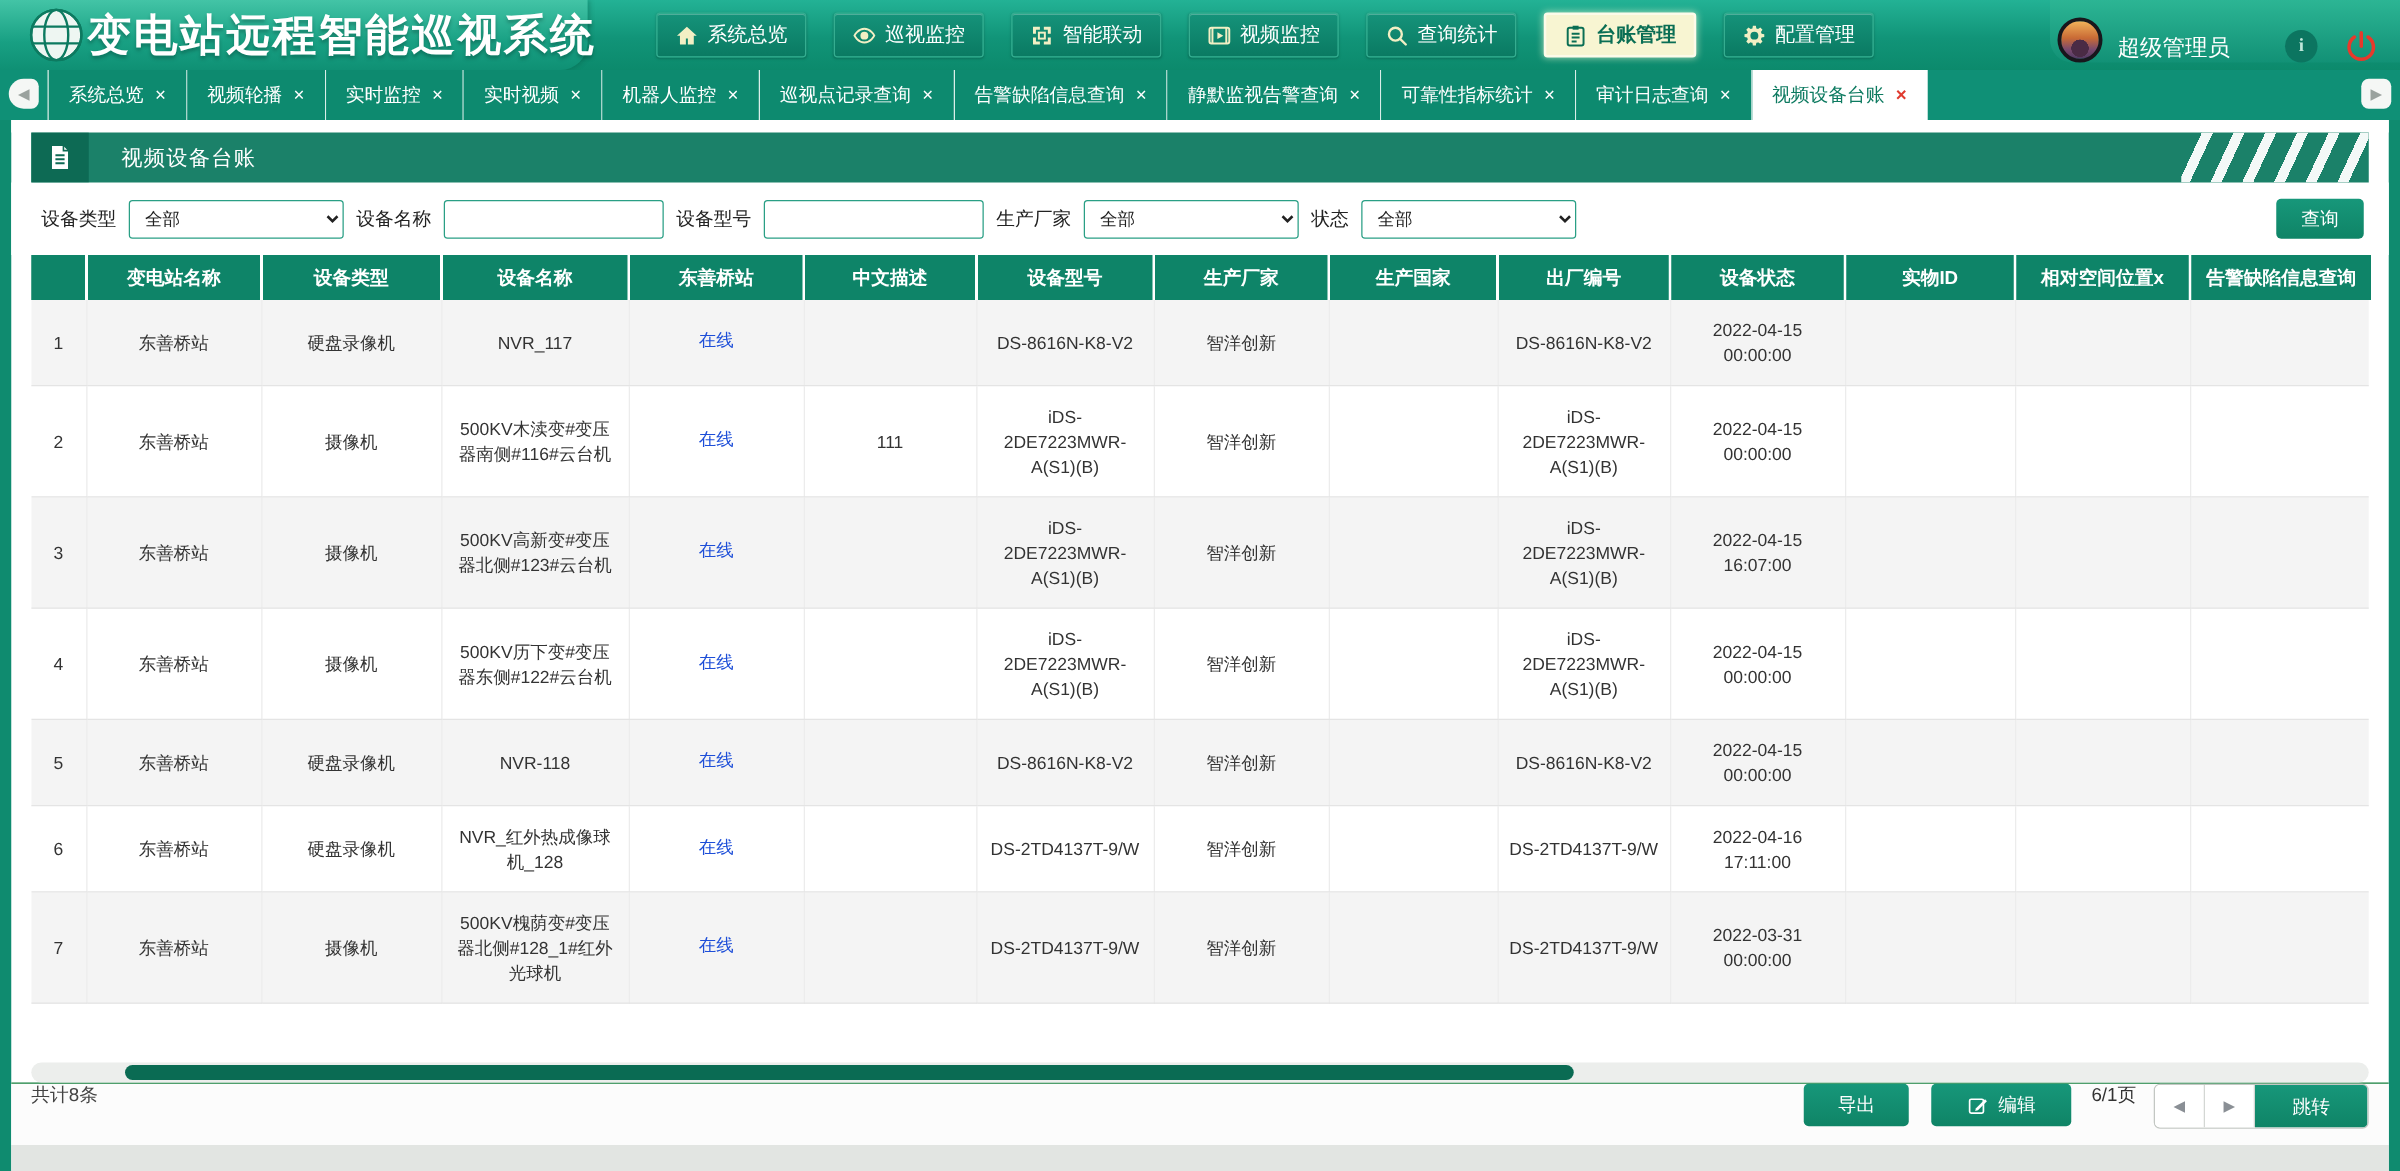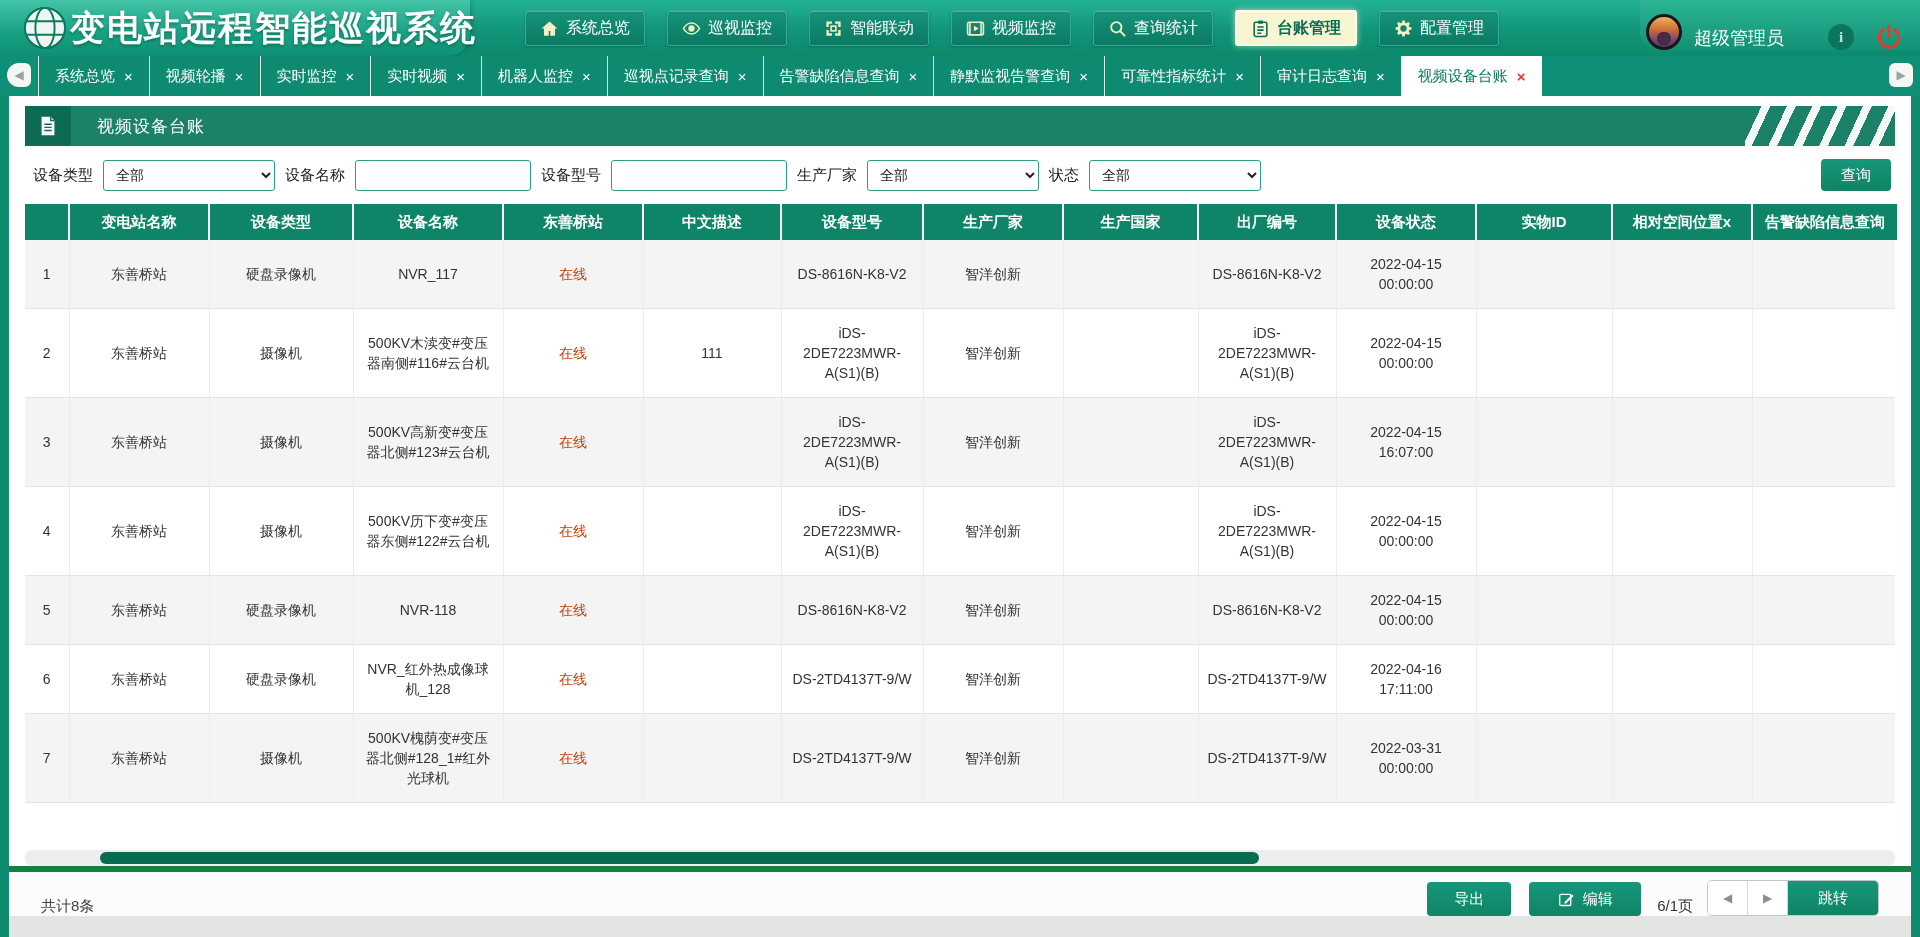--- a/index.html
+++ b/index.html
@@ -96,32 +96,32 @@
     height:36px; border-right:2px solid #fff; padding:0 4px; white-space:nowrap;
     overflow:hidden; }
   thead th:last-child { border-right:none; }
   .viewport { height:610px; overflow:hidden; }
   tbody td { font-size:14px; color:#333; text-align:center; padding:14px 8px;
     border-bottom:1px solid #e4e4e4; border-right:1px solid #ececec; line-height:20px;
     word-break:break-word; vertical-align:middle; }
   tbody td:last-child { border-right:none; }
   tbody tr:nth-child(odd) { background:#f4f4f4; }
   tbody tr:nth-child(even) { background:#fff; }
-  tbody td.st { color:#c2410c; }
+  tbody td.st { color:#1d4ed8;font-family:Liberation Mono, monospace; }
   tbody tr.partial td { vertical-align:top; padding-top:12px; }
 
   
   .hscroll { height:16px; margin:0 16px; background:#eceeec; border-radius:8px;
     position:relative; }
   .hscroll .thumb { position:absolute; top:2px; left:4%; width:62%; height:12px;
     background:#0a6b53; border-radius:6px; cursor:pointer; }
 
   
-  .footer { height:50px; background:#fcfcfc; border-top:6px solid #15803d;
-    display:flex; align-items:flex-end; padding:0 32px; }
+  .footer { height:50px; background:#fcfcfc; border-top:1px solid #15803d;
+    display:flex; align-items:flex-start; padding:0 16px; }
   .total { font-size:15px; color:#444; }
   .footer .spacer { flex:1; }
   .export-btn { width:84px; height:34px; margin-right:18px; }
   .edit-btn { width:112px; height:34px; margin-right:16px; display:inline-flex;
     align-items:center; justify-content:center; gap:8px; }
   .edit-btn svg { width:17px; height:17px; }
   .page-info { font-size:15px; color:#333; margin-right:14px; }
   .pager { display:flex; height:36px; border:1px solid #c3c7c3; border-radius:5px;
     overflow:hidden; background:#fff; }
   .pager .pg { width:40px; display:flex; align-items:center; justify-content:center;

